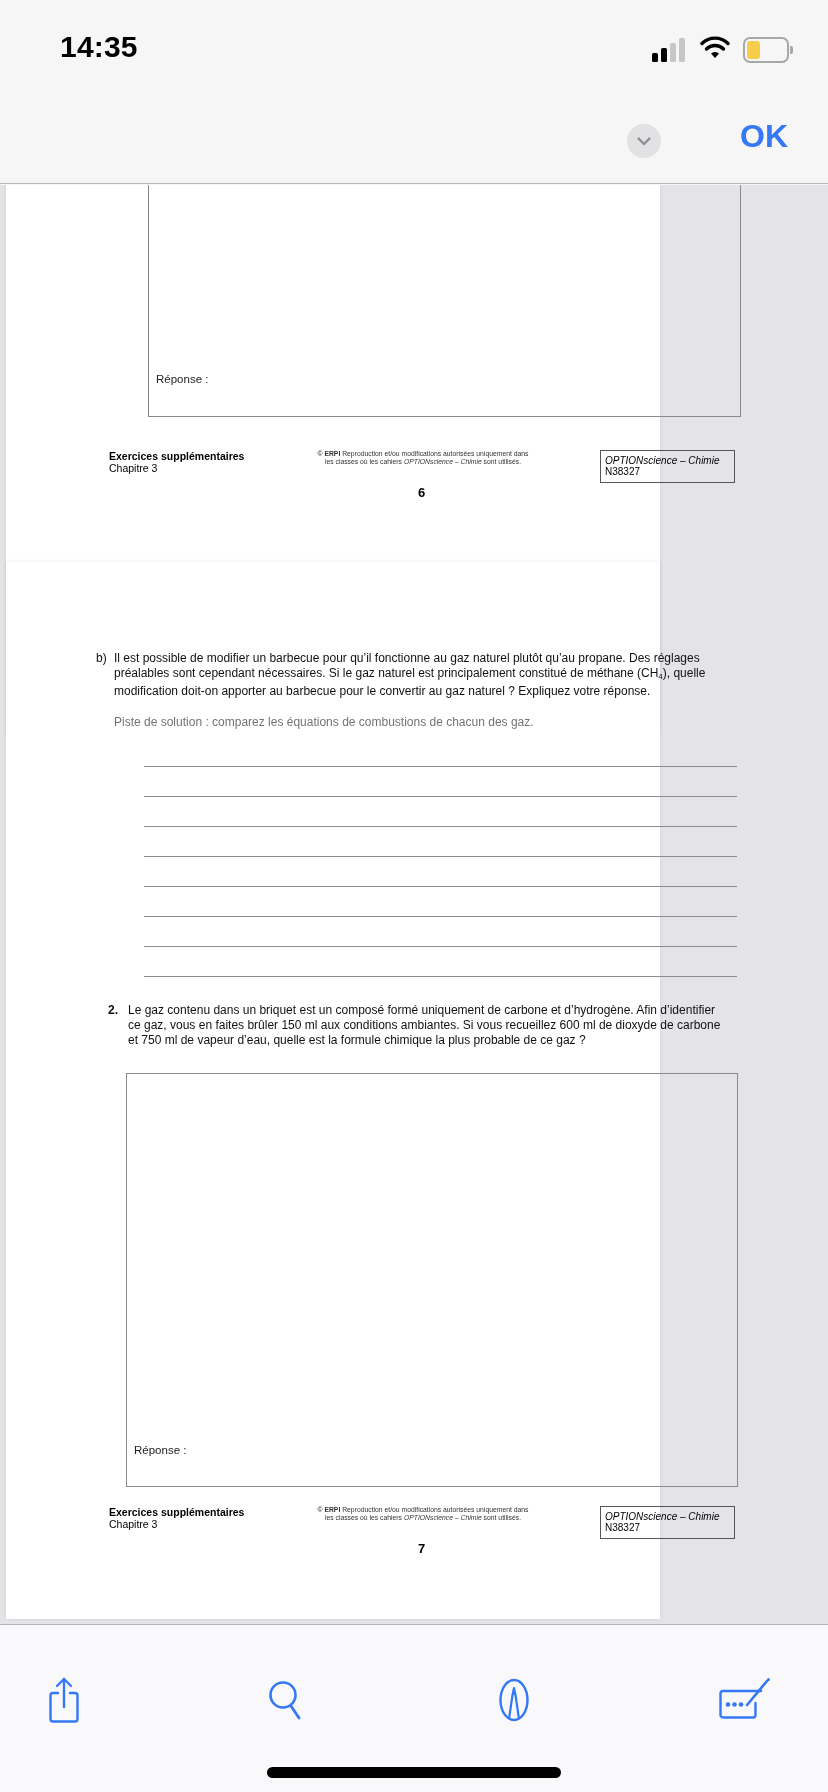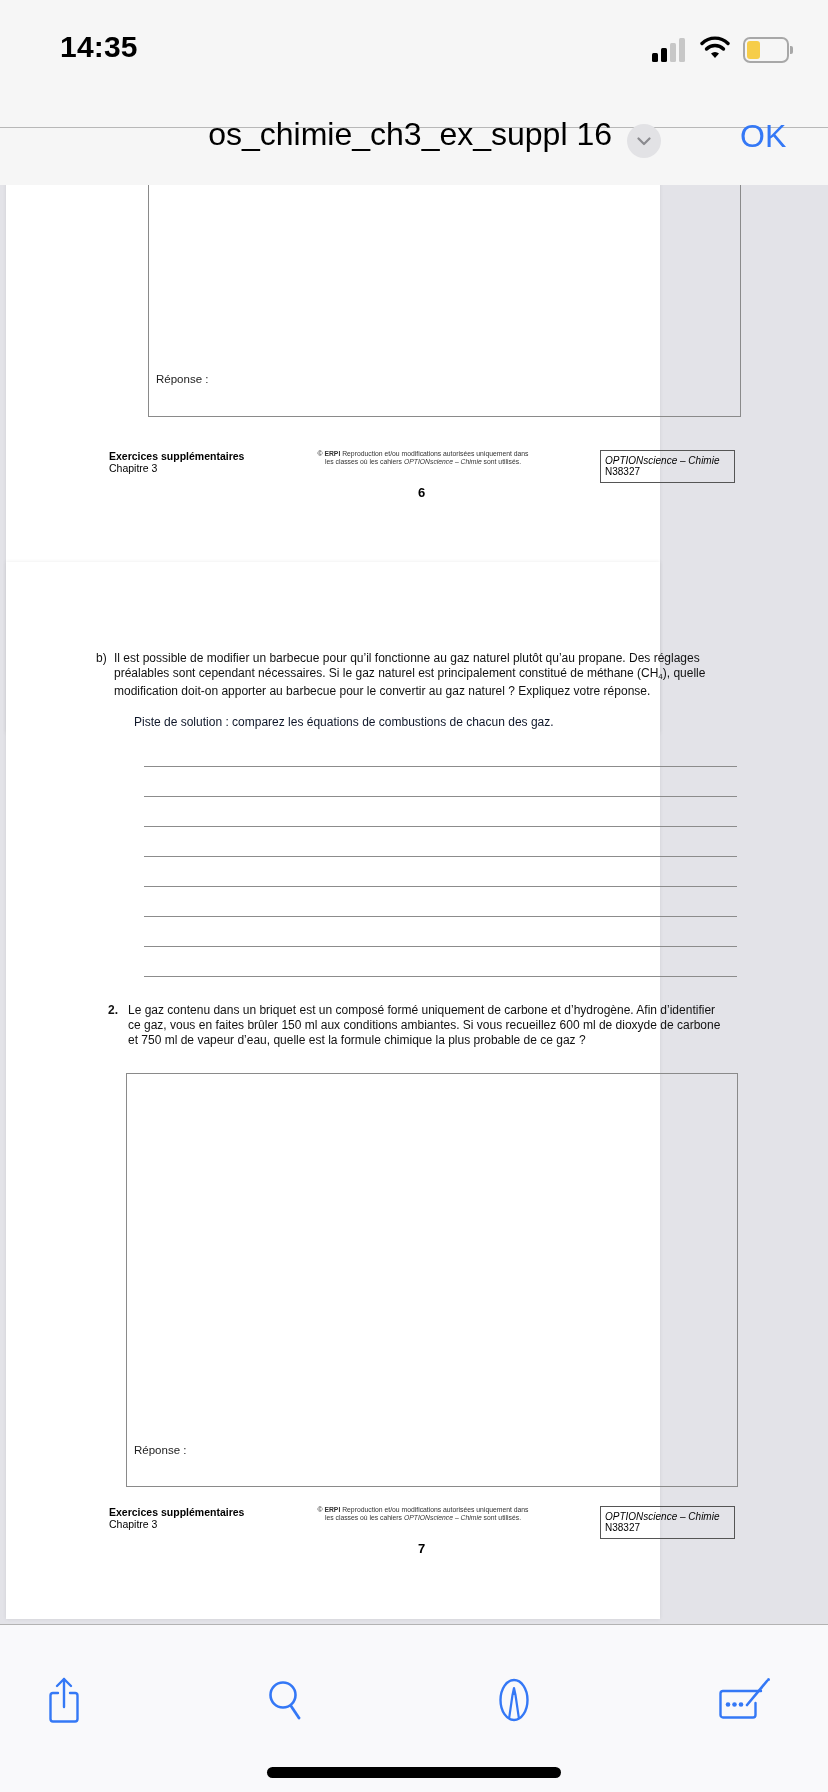--- a/index.html
+++ b/index.html
@@ -1,33 +1,33 @@
 <!DOCTYPE html>
 <html><head>
 <meta charset="utf-8">
 <style>
   * { box-sizing: border-box; margin: 0; padding: 0; }
   html, body { width: 828px; height: 1792px; overflow: hidden; background: #f6f6f6; }
   body { position: relative; font-family: "Liberation Sans", sans-serif; color: #000; }
 
   
-  .top { position: absolute; left: 0; top: 0; width: 828px; height: 128px; background: #f6f6f6; border-bottom: 1px solid #b8b8b8; z-index: 5; }
+  .top { position: absolute; left: 0; top: 0; width: 828px; height: 184px; background: #f6f6f6; border-bottom: 1px solid #b8b8b8; z-index: 5; }
   .time { position: absolute; left: 60px; top: 30px; font-size: 30px; font-weight: 600; letter-spacing: 0.2px; }
   .signal { position: absolute; left: 652px; top: 38px; width: 38px; height: 24px; }
   .signal span { position: absolute; bottom: 0; width: 6px; border-radius: 1.5px; background: #000; }
   .signal span.dim { background: #c7c7c7; }
   .wifi { position: absolute; left: 700px; top: 36px; width: 30px; height: 24px; }
   .battery { position: absolute; left: 743px; top: 37px; width: 50px; height: 26px; }
   .battery .shell { position: absolute; left: 0; top: 0; width: 46px; height: 26px; border: 2px solid #a8a8a8; border-radius: 7px; }
   .battery .fill { position: absolute; left: 4px; top: 4px; width: 18px; height: 18px; background: #f6cd4a; border-radius: 3px; }
   .battery .nub { position: absolute; left: 47px; top: 9px; width: 3px; height: 8px; background: #a8a8a8; border-radius: 0 2px 2px 0; }
 
   .doc-title { position: absolute; left: 0; top: 116px; width: 640px; text-align: right; font-size: 32px; font-weight: 500; }
   .title-chev { position: absolute; left: 627px; top: 124px; width: 34px; height: 34px; border-radius: 50%; background: #e2e2e5; display: flex; align-items: center; justify-content: center; }
-  .ok-btn { position: absolute; left: 740px; top: 118px; font-size: 32px; font-weight: 400; color: #3478f6; cursor: pointer; }
+  .ok-btn { position: absolute; left: 740px; top: 118px; font-size: 32px; font-weight: 700; color: #3478f6; cursor: pointer; }
 
   
   .scroll { position: absolute; left: 0; top: 185px; width: 828px; height: 1439px; background: #e3e3e8; overflow: hidden; }
   .page { position: absolute; left: 6px; width: 654px; background: #fff; box-shadow: 0 0 4px rgba(0,0,0,0.08); }
   .page1 { top: -185px; height: 733px; }
   .page2 { top: 377px; height: 1057px; }
 
   .box { position: absolute; border: 1.5px solid #8a8a8a; }
   .reponse { position: absolute; font-size: 11.5px; color: #222; }
 
@@ -38,21 +38,21 @@
   .footer-box i { font-style: italic; }
   .page-num { position: absolute; font-size: 13px; font-weight: 700; }
 
   .nom-row { position: absolute; font-size: 12px; display: flex; align-items: flex-end; }
   .blank { display: inline-block; border-bottom: 1px solid #000; height: 1px; margin: 0 14px 2px 3px; }
 
   .q-text { position: absolute; font-size: 12px; line-height: 15px; color: #111; }
   .q-text .lbl { position: absolute; left: -18px; top: 0; }
   .q-text .lbl.bold { font-weight: 700; left: -20px; }
   sub { font-size: 8px; vertical-align: -2px; }
-  .hint { position: absolute; font-size: 12px; color: #0f172a; margin-left: 20px; }
+  .hint { position: absolute; font-size: 12px; color: #737373; }
   .ans-line { position: absolute; height: 1px; background: #8c8c8c; }
 
   
   .toolbar { position: absolute; left: 0; top: 1624px; width: 828px; height: 168px; background: #f9f9fb; border-top: 1px solid #b3b3b3; }
   .tb-btn { position: absolute; top: 50px; width: 50px; height: 50px; display: flex; align-items: center; justify-content: center; cursor: pointer; }
   .home-ind { position: absolute; left: 267px; top: 142px; width: 294px; height: 11px; background: #000; border-radius: 6px; }
 </style>
 </head>
 <body>
 
@@ -73,21 +73,20 @@
       <path d="M2 7.5 A18.5 18.5 0 0 1 28 7.5" stroke="#000" stroke-width="3.4" fill="none" stroke-linecap="round"></path>
     </svg>
   </div>
 
   <div class="battery">
     <div class="shell"></div>
     <div class="fill" id="battery-fill" style="width: 13px; background: rgb(246, 205, 74);"></div>
     <div class="nub"></div>
   </div>
 
-  <div class="doc-title" style="width:612px;">os_chimie_ch3_ex_suppl 16</div>
   <div class="title-chev">
     <svg width="14" height="9" viewBox="0 0 14 9">
       <path d="M1.5 1.5 L7 7 L12.5 1.5" stroke="#8a8a8e" stroke-width="2.2" fill="none" stroke-linecap="round" stroke-linejoin="round"></path>
     </svg>
   </div>
   <div class="ok-btn">OK</div>
 </div>
 
 <div class="scroll">
 

